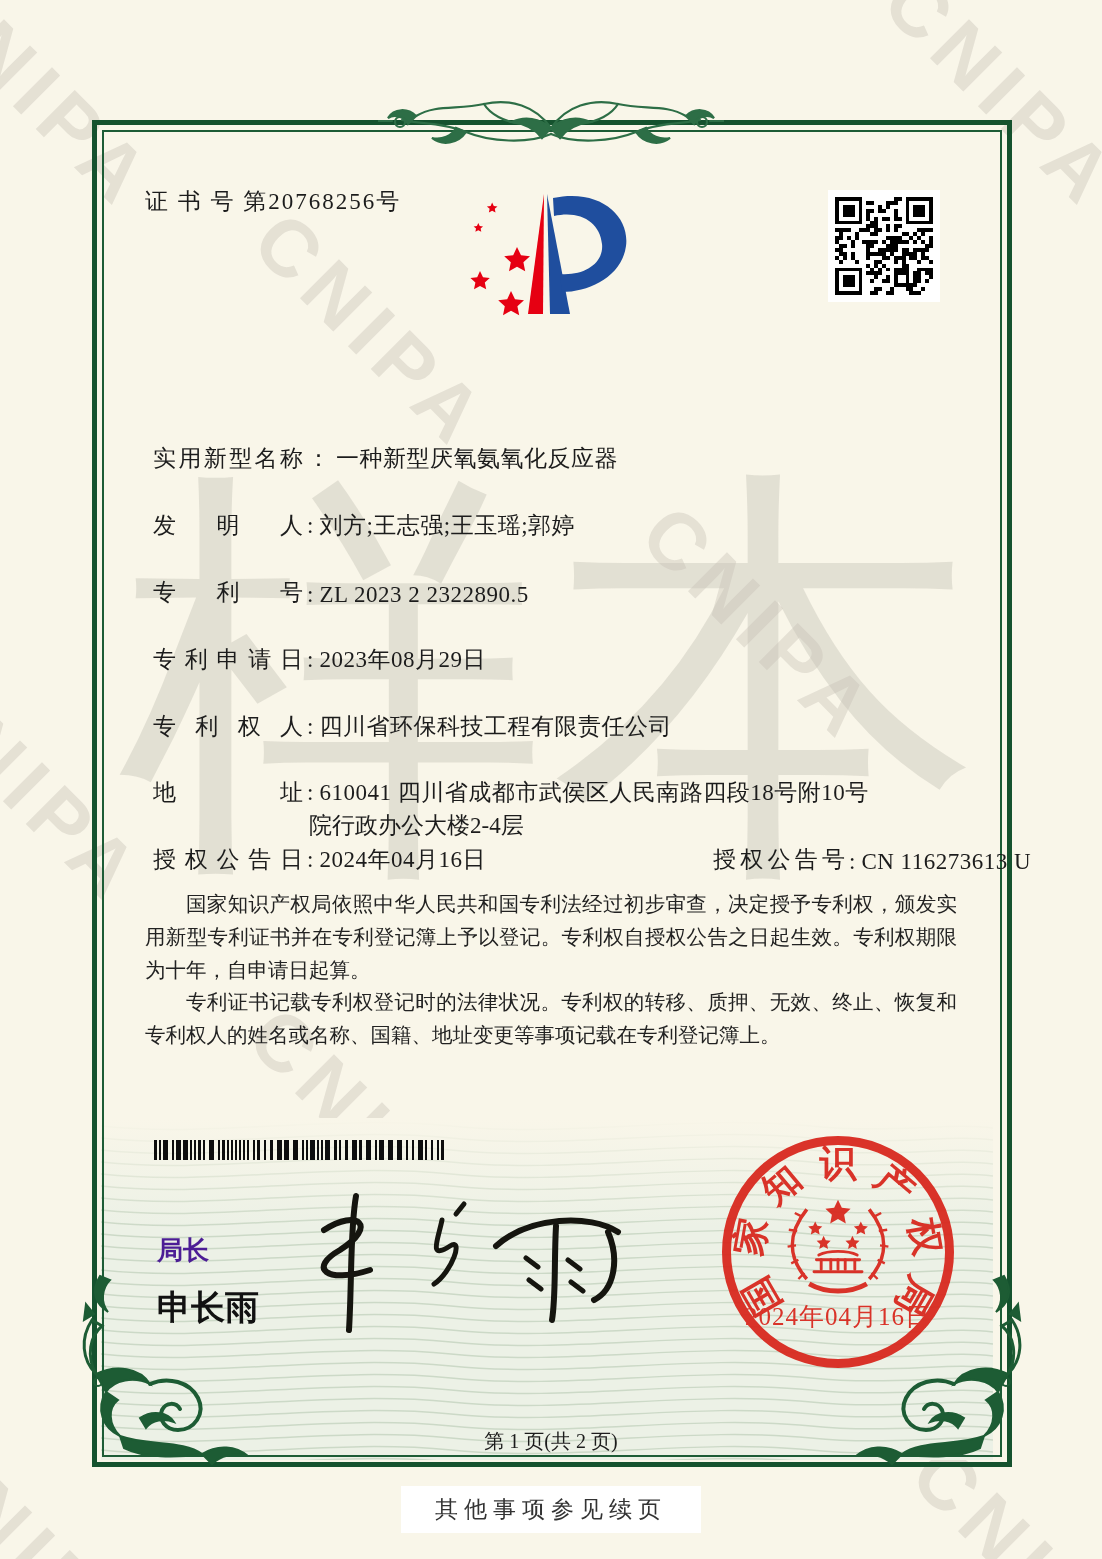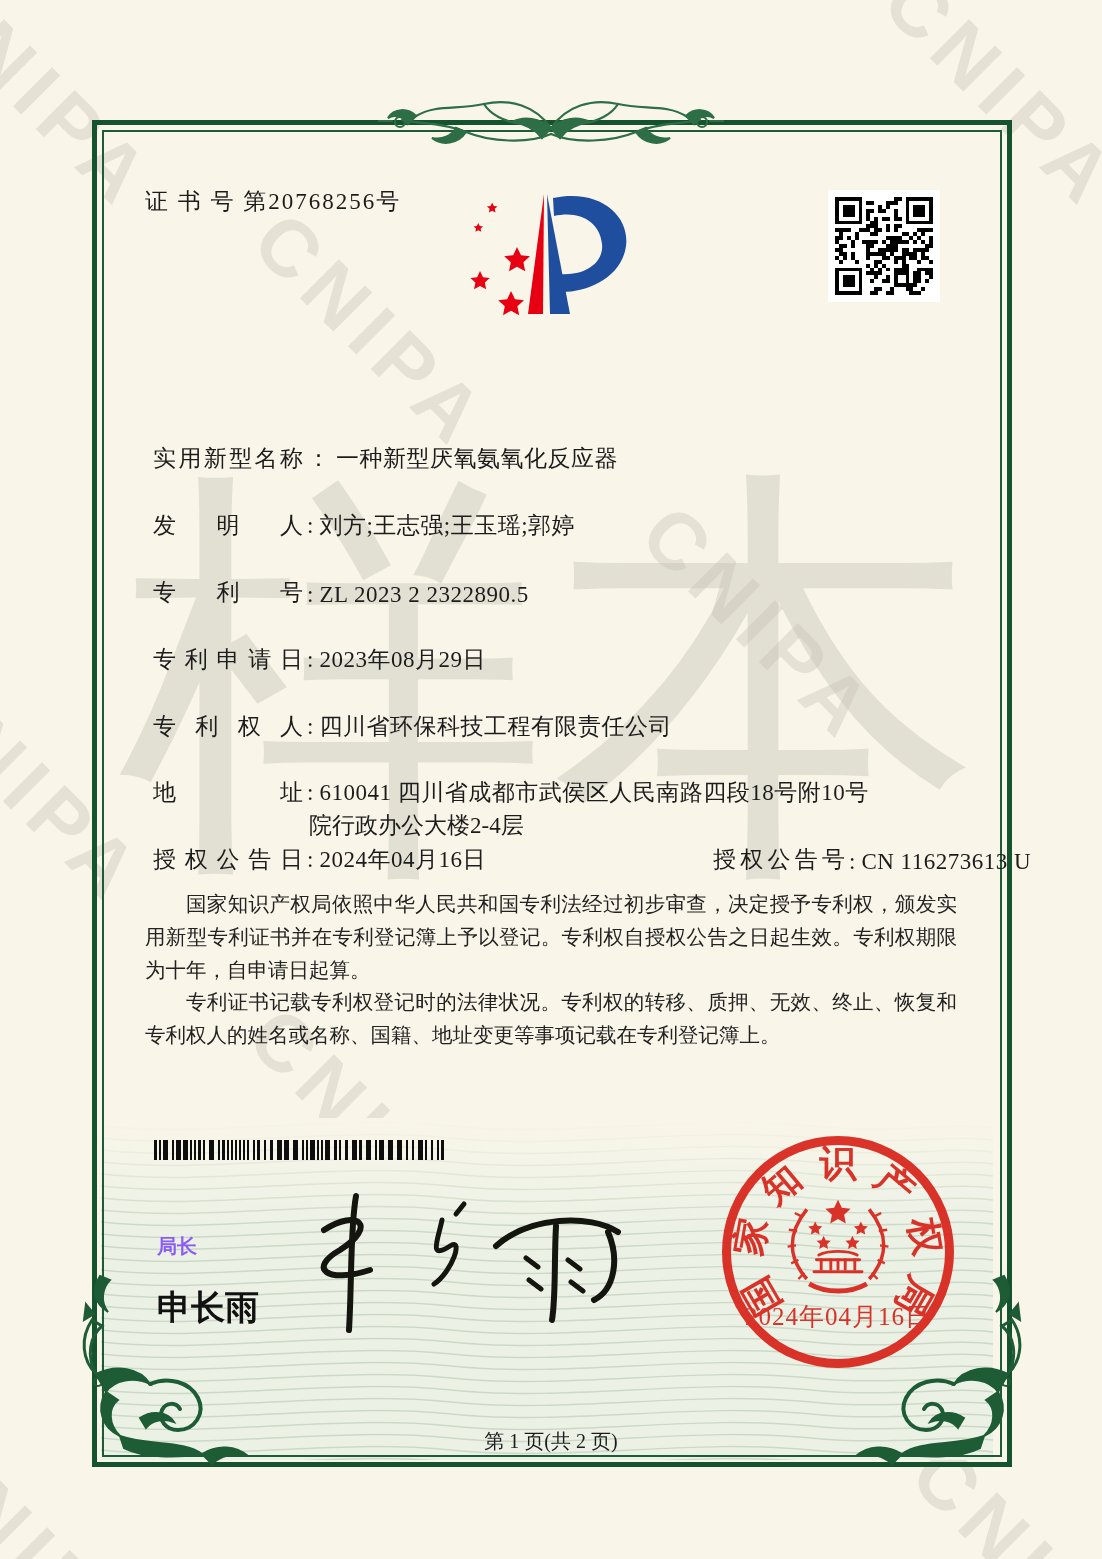--- a/index.html
+++ b/index.html
@@ -41,21 +41,21 @@
   .fcolon{display:inline-block;margin:0 6px 0 4px;}
   .fvalue{letter-spacing:0.5px;}
   #addr-line2{position:absolute;left:309px;top:810px;z-index:6;font-size:23px;}
   #grant-right{position:absolute;left:560px;top:0;}
   
   .para{position:absolute;left:145px;width:812px;z-index:6;font-size:20.5px;line-height:33px;
     text-indent:2em;text-align:justify;color:#222;}
   
   #barcode{position:absolute;left:154px;top:1140px;z-index:6;}
   #director-title{position:absolute;left:157px;top:1233px;z-index:6;
-    font-family:"Liberation Sans","DejaVu Sans",sans-serif;font-weight:700;font-size:20px;color:#8b5cf6;}
+    font-family:"Liberation Sans","DejaVu Sans",sans-serif;font-weight:700;font-size:26px;color:#4c1d95;}
   #director-name{position:absolute;left:157px;top:1285px;z-index:6;
     font-family:"Liberation Sans","DejaVu Sans",sans-serif;font-weight:700;font-size:34px;color:#111;}
   #signature{position:absolute;left:300px;top:1188px;z-index:7;}
   
   #seal{position:absolute;left:722px;top:1136px;width:232px;height:232px;z-index:9;opacity:0.93;}
   #seal .rim{position:absolute;left:0;top:0;right:0;bottom:0;border:9px solid #d8251b;border-radius:50%;}
   #seal .ring-char{position:absolute;left:50%;top:50%;font-size:37px;font-weight:bold;color:#d8251b;
     font-family:"Liberation Serif","DejaVu Serif",serif;}
   .rc0{transform:translate(-50%,-50%) rotate(-120deg) translateY(-88px);}
   .rc1{transform:translate(-50%,-50%) rotate(-80deg)  translateY(-88px);}
@@ -538,14 +538,15 @@
         <path d="M34 60 C42 56 58 56 66 60"></path>
         <path d="M32 64 h36"></path>
         <path d="M36 64 v8 M44 64 v8 M50 64 v8 M56 64 v8 M64 64 v8"></path>
         <path d="M30 74 h40"></path>
       </g>
     </svg>
     <span id="seal-date">2024年04月16日</span>
   </div>
 
   <div id="page-num">第 1 页(共 2 页)</div>
+  <div id="cont-note">其他事项参见续页</div>
 
 </div>
 
 </body></html>

